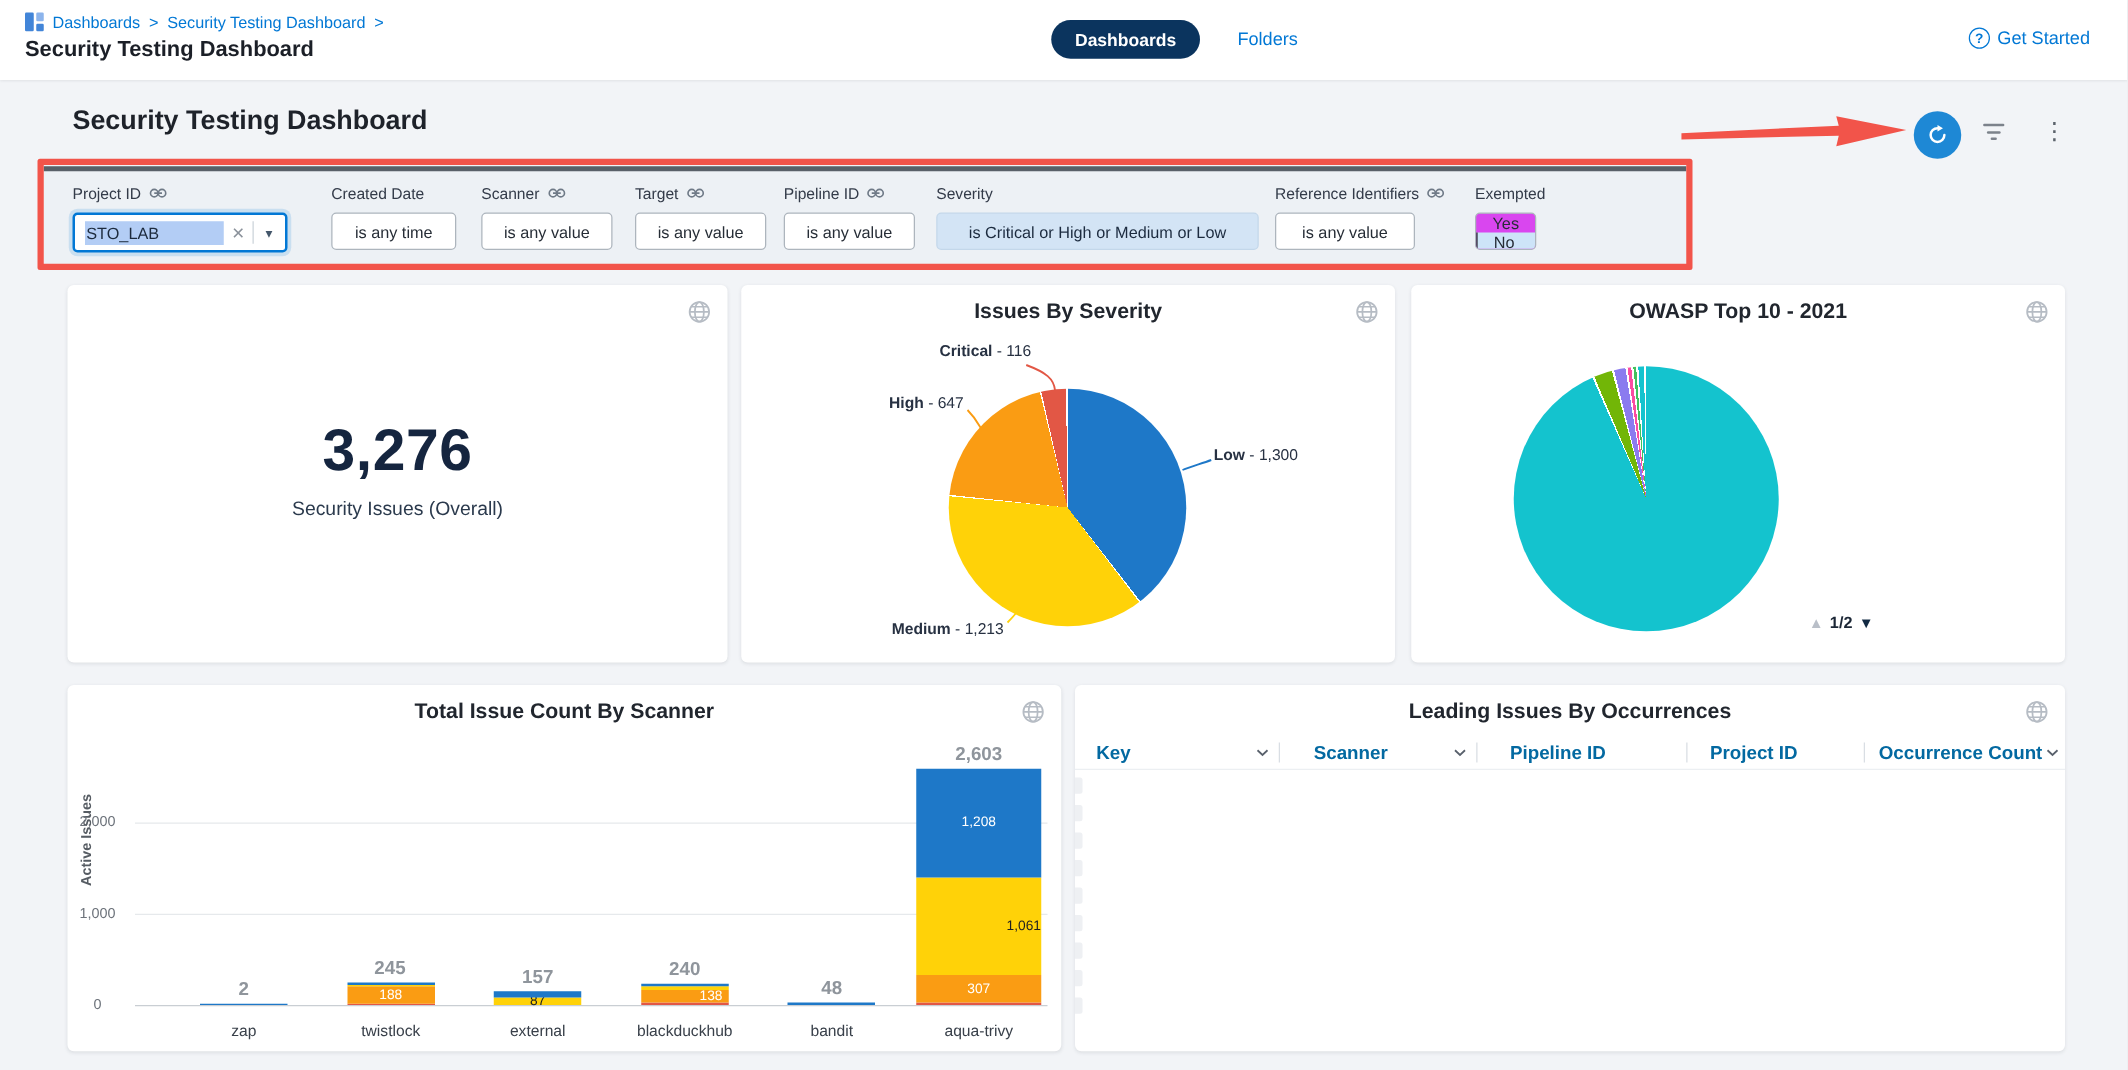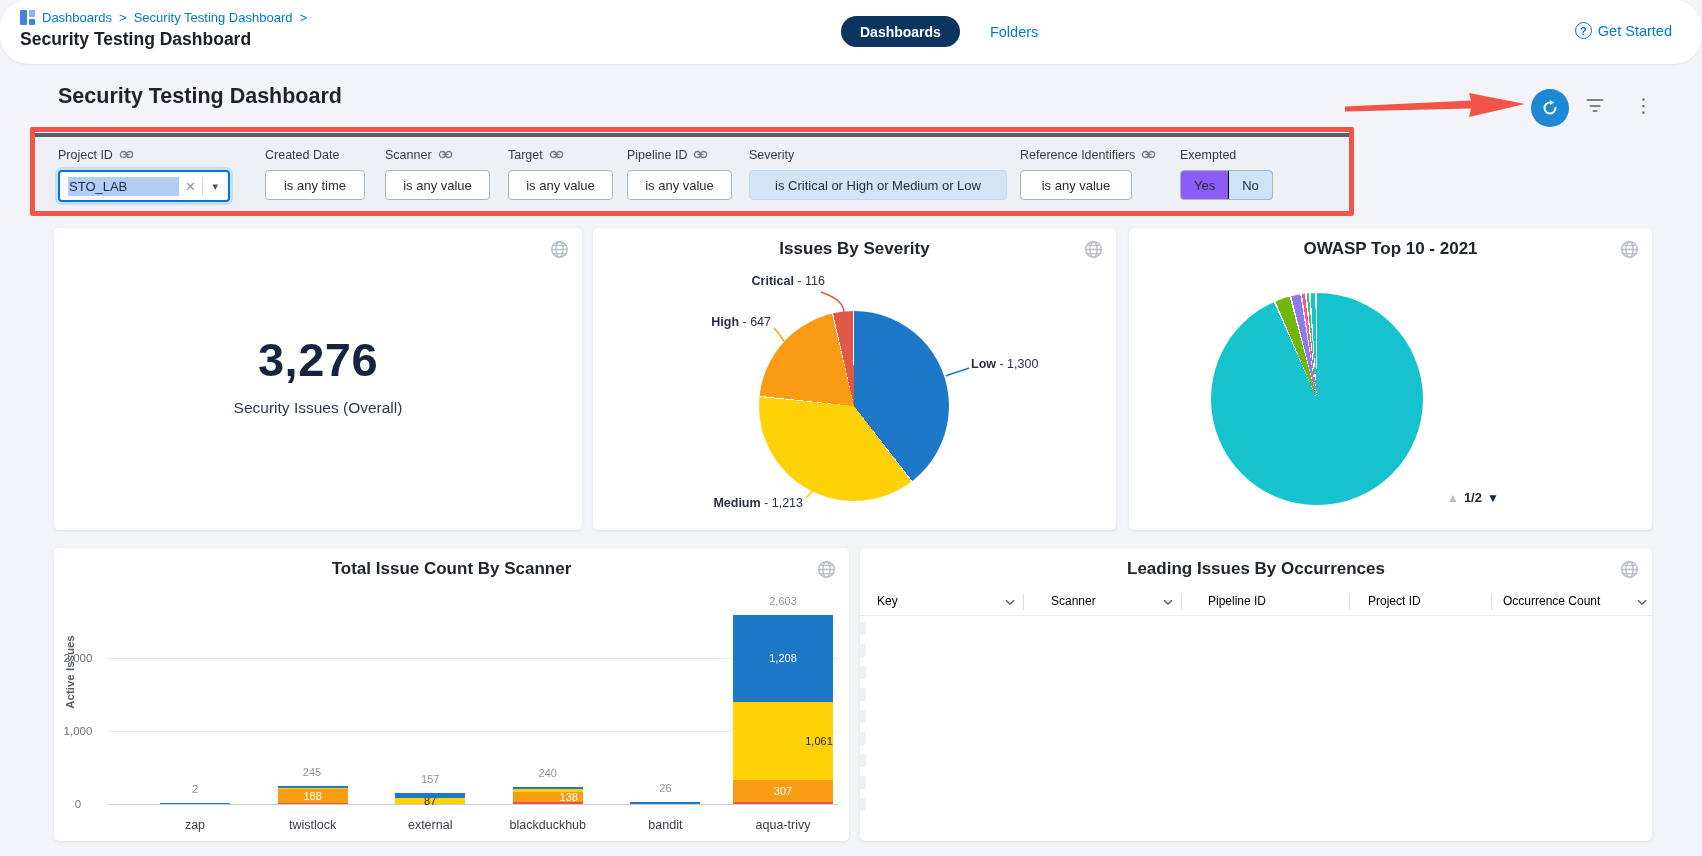--- a/index.html
+++ b/index.html
@@ -1,20 +1,20 @@
 <!DOCTYPE html>
 <html><head>
 <meta charset="utf-8">
 <style>
   html,body{margin:0;padding:0;background:#e9ecef;}
   *{box-sizing:border-box;font-family:"Liberation Sans",sans-serif;}
   .canvas{position:relative;width:1702px;height:856px;background:#f2f4f7;overflow:hidden;}
 
   
-  .app-header{position:absolute;top:0;left:0;width:100%;height:64px;background:#fff;box-shadow:0 1px 2px rgba(20,30,40,.08);z-index:5;border-radius:28px;}
+  .app-header{position:absolute;top:0;left:0;width:100%;height:64px;background:#fff;box-shadow:0 1px 2px rgba(20,30,40,.08);z-index:5;}
   .breadcrumb{position:absolute;left:20px;top:10px;display:flex;align-items:center;gap:7px;font-size:13px;color:#0278d5;}
   .bc-link{cursor:pointer;}
   .bc-sep{color:#0278d5;}
   .grid-icon{position:relative;width:15px;height:15px;display:inline-block;}
   .grid-icon span{position:absolute;border-radius:1px;}
   .gi-a{left:0;top:0;width:6.5px;height:15px;background:#4285d8;}
   .gi-b{left:8.5px;top:0;width:6.5px;height:6.5px;background:#8cb4ec;}
   .gi-c{left:8.5px;top:8.5px;width:6.5px;height:6.5px;background:#4285d8;}
   .page-title{position:absolute;left:20px;top:29px;font-size:17.5px;font-weight:700;color:#1b1f27;}
   .tabs{position:absolute;left:841px;top:16px;display:flex;align-items:center;gap:30px;}
@@ -37,21 +37,21 @@
   .filter-group{position:absolute;top:10px;}
   .filter-label{display:flex;align-items:center;gap:6px;font-size:12.5px;color:#333b49;height:15px;}
   .ctl-row{margin-top:8px;border-radius:14px;}
   .btn{display:inline-flex;align-items:center;justify-content:center;height:30px;padding:0 13px;background:#fff;border:1px solid #adb5bd;border-radius:4px;font-size:13px;color:#262d36;cursor:pointer;white-space:nowrap;}
   .chip{background:#d3e4f5;border:1px solid #c3d7ea;color:#1c2b3f;width:258px;}
   .combo{display:flex;align-items:center;width:172px;height:32px;background:#fff;border:2px solid #0278d5;border-radius:4px;box-shadow:0 0 0 3px rgba(2,120,213,.15);padding:0 6px 0 8px;cursor:text;}
   .combo .sel{background:#b3cdf5;color:#1d2b3e;font-size:13px;padding:2px 1px;flex:1;}
   .combo .clear{color:#8b929b;font-size:17px;padding:0 7px;cursor:pointer;line-height:1;}
   .combo .vdiv{width:1px;height:18px;background:#ccd3da;}
   .combo .caret{color:#44576b;font-size:11px;padding:0 4px 0 9px;cursor:pointer;}
-  .segmented{display:inline-flex;height:30px;border:1px solid #adb5bd;border-radius:4px;overflow:hidden;background:#8b5cf6;}
+  .segmented{display:inline-flex;height:30px;border:1px solid #adb5bd;border-radius:4px;overflow:hidden;background:#d946ef;flex-direction:column;}
   .segmented span{display:flex;align-items:center;padding:0 13px;font-size:13px;color:#262d36;cursor:pointer;}
   .seg-on{background:#cde4f8;border-left:1px solid #000000;}
 
   
   .card{position:absolute;background:#fff;border-radius:5px;box-shadow:0 1px 3px rgba(40,50,60,.10);}
   .card-title{position:absolute;top:11px;left:0;right:0;text-align:center;font-size:17px;font-weight:700;color:#21262e;}
   .globe{position:absolute;top:12px;right:13px;}
 
   .stat-value{position:absolute;top:104px;left:0;right:0;text-align:center;font-size:47px;font-weight:700;color:#15253f;letter-spacing:.5px;}
   .stat-label{position:absolute;top:171px;left:0;right:0;text-align:center;font-size:15.5px;color:#2b3a4d;}
@@ -63,26 +63,26 @@
   .pg-up{color:#b9bfc8;font-size:12px;cursor:pointer;}
   .pg-dn{color:#122a43;font-size:12px;cursor:pointer;}
 
   
   .gridline{position:absolute;height:1px;background:#e6e9ec;}
   .axisline{background:#c9ced3;}
   .ytick{position:absolute;left:2px;width:44px;text-align:center;font-size:11.5px;color:#6d737b;}
   .ylab{position:absolute;left:-39px;top:118px;width:110px;text-align:center;transform:rotate(-90deg);font-size:11.5px;font-weight:700;color:#565c63;}
   .bar-seg{position:absolute;}
   .seg-label{position:absolute;transform:translate(-50%,-50%);font-size:11px;font-weight:400;white-space:nowrap;}
-  .bar-total{position:absolute;transform:translateX(-50%);font-size:11px;font-weight:400;color:#8f959c;}
+  .bar-total{position:absolute;transform:translateX(-50%);font-size:15px;font-weight:700;color:#8f959c;}
   .xlabel{position:absolute;top:270px;transform:translateX(-50%);font-size:12.5px;color:#39404a;}
 
   
   .tbl-head{position:absolute;top:42px;left:0;right:0;height:26px;border-bottom:1px solid #eceff2;}
-  .th{position:absolute;top:4px;font-size:12px;font-weight:400;color:#000000;cursor:pointer;}
+  .th{position:absolute;top:4px;font-size:15px;font-weight:700;color:#0369a1;cursor:pointer;}
   .th-div{position:absolute;top:4px;width:1px;height:16px;background:#d9dee4;}
   .th-chev{position:absolute;top:9px;cursor:pointer;}
   .stripe{position:absolute;left:0;width:6px;height:13px;background:#eef0f3;border-radius:0 2px 2px 0;}
 </style>
 </head>
 <body>
 
 <div class="canvas">
 
   <div class="app-header">
@@ -310,21 +310,21 @@
         <div class="bar-total" style="left: 376.2px; top: 224.57px;">157</div>
         <div class="xlabel" style="left: 376.2px;">external</div>
         <div class="bar-seg" style="left: 458.8px; width: 70px; top: 253.816px; height: 2.184px; background: rgb(226, 87, 69);"></div>
         <div class="bar-seg" style="left: 458.8px; width: 70px; top: 243.77px; height: 10.0464px; background: rgb(250, 156, 19);"></div>
         <div class="seg-label" style="left: 493.8px; top: 248.793px; color: rgb(255, 255, 255); margin-left: 21px;">138</div>
         <div class="bar-seg" style="left: 458.8px; width: 70px; top: 240.858px; height: 2.912px; background: rgb(255, 210, 8);"></div>
         <div class="bar-seg" style="left: 458.8px; width: 70px; top: 238.528px; height: 2.3296px; background: rgb(30, 120, 200);"></div>
         <div class="bar-total" style="left: 493.8px; top: 218.528px;">240</div>
         <div class="xlabel" style="left: 493.8px;">blackduckhub</div>
         <div class="bar-seg" style="left: 576.4px; width: 70px; top: 253.889px; height: 2.1112px; background: rgb(30, 120, 200);"></div>
-        <div class="bar-total" style="left: 611.4px; top: 233.889px;">26</div>
+        <div class="bar-total" style="left: 611.4px; top: 233.889px;">48</div>
         <div class="xlabel" style="left: 611.4px;">bandit</div>
         <div class="bar-seg" style="left: 679px; width: 100px; top: 254.034px; height: 1.9656px; background: rgb(226, 87, 69);"></div>
         <div class="bar-seg" style="left: 679px; width: 100px; top: 231.685px; height: 22.3496px; background: rgb(250, 156, 19);"></div>
         <div class="seg-label" style="left: 729px; top: 242.86px; color: rgb(255, 255, 255);">307</div>
         <div class="bar-seg" style="left: 679px; width: 100px; top: 154.444px; height: 77.2408px; background: rgb(255, 210, 8);"></div>
         <div class="seg-label" style="left: 729px; top: 193.064px; color: rgb(29, 31, 34); margin-left: 36px;">1,061</div>
         <div class="bar-seg" style="left: 679px; width: 100px; top: 66.5016px; height: 87.9424px; background: rgb(30, 120, 200);"></div>
         <div class="seg-label" style="left: 729px; top: 110.473px; color: rgb(255, 255, 255);">1,208</div>
         <div class="bar-total" style="left: 729px; top: 46.5016px;">2,603</div>
         <div class="xlabel" style="left: 729px;">aqua-trivy</div>

